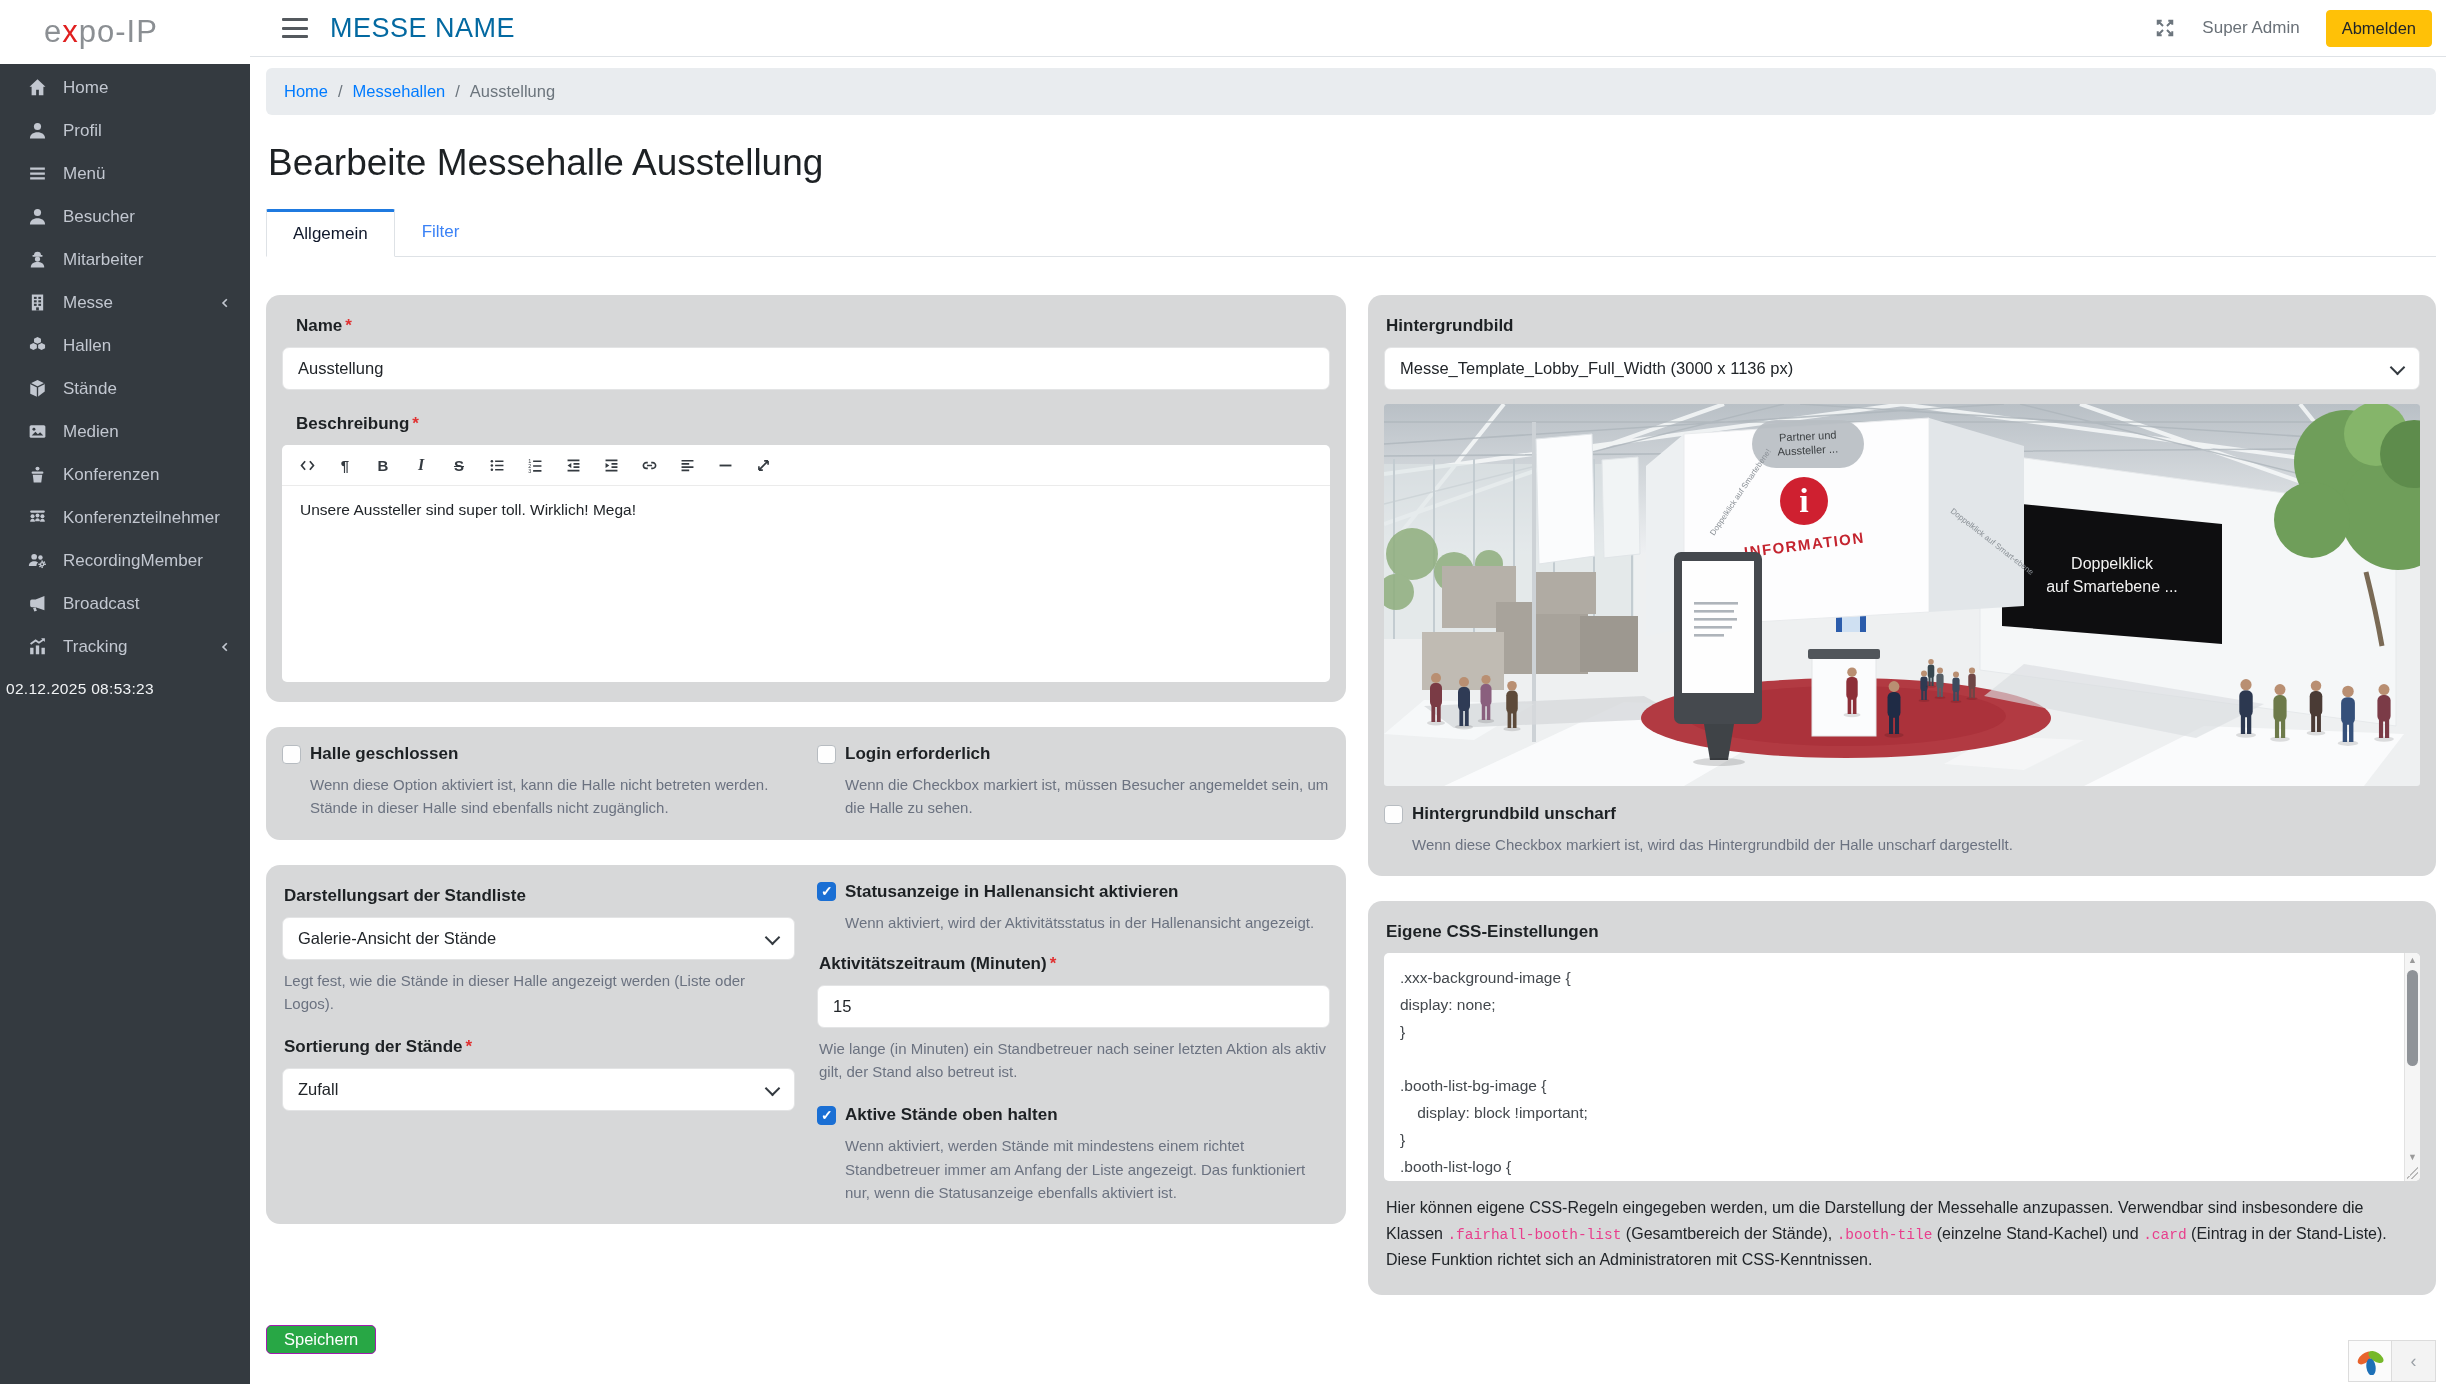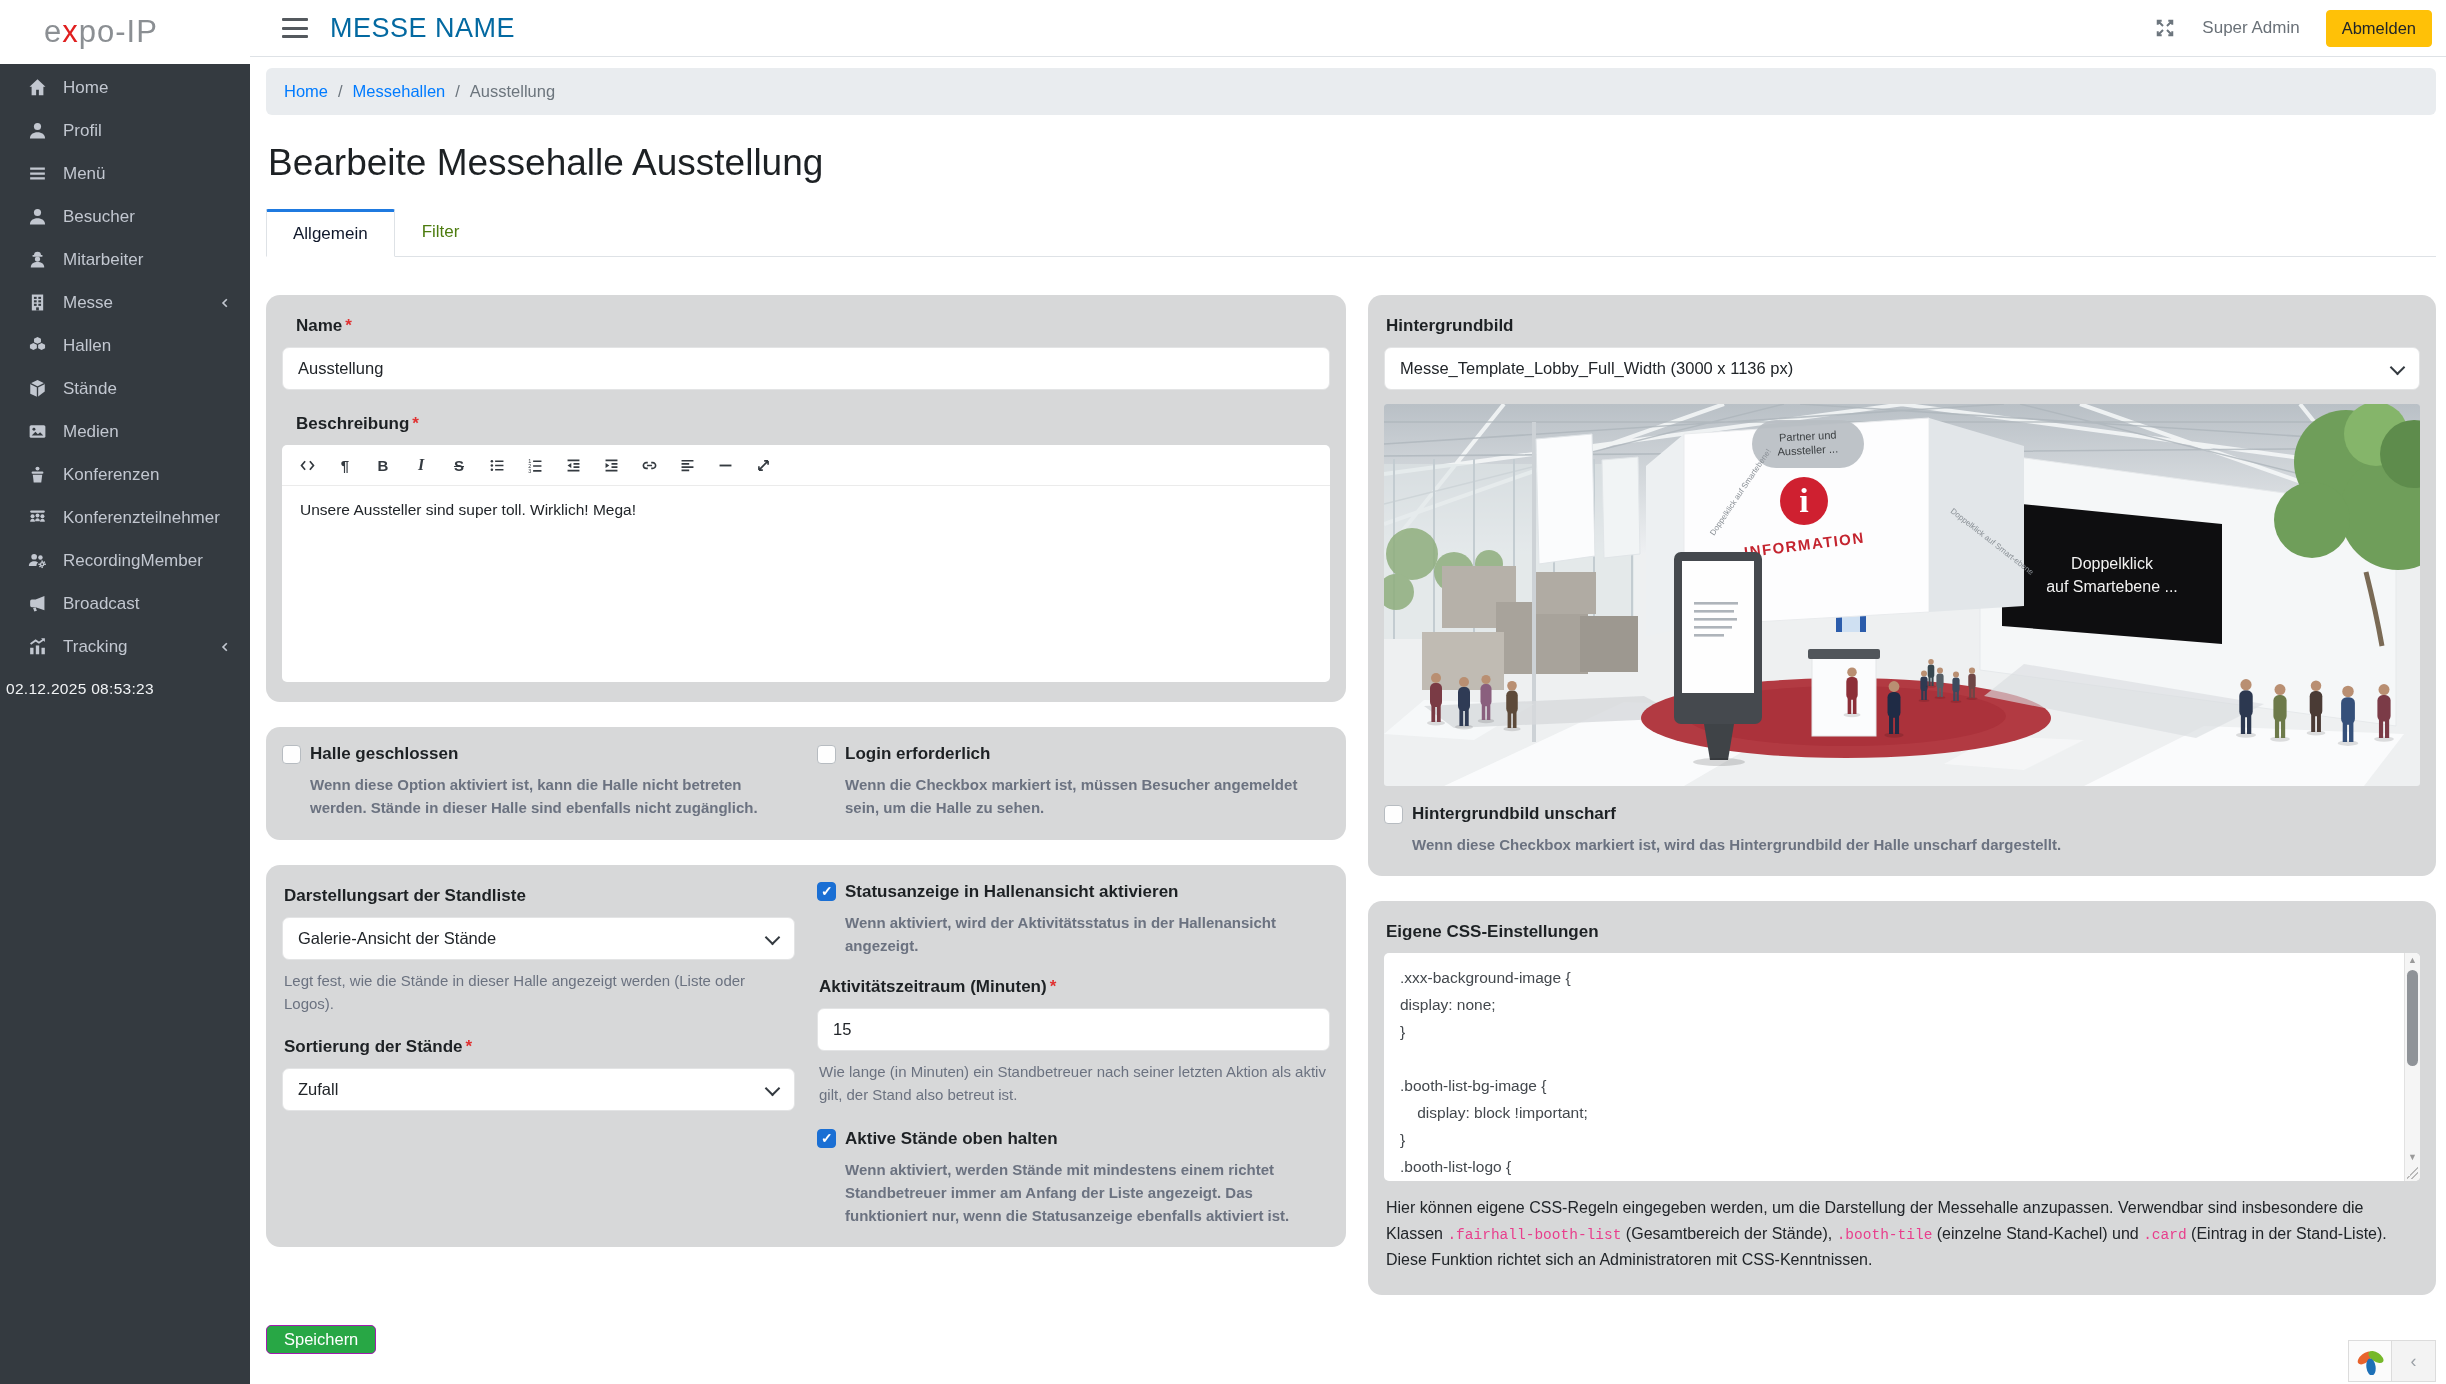--- a/index.html
+++ b/index.html
@@ -40,21 +40,21 @@
   .breadcrumb a { color:#007bff; text-decoration:none; cursor:pointer; }
   .breadcrumb .sep { color:#6c757d; }
   .breadcrumb .cur { color:#6c757d; }
 
   h1.page-title { font-size:37px; font-weight:500; color:#1d2124; margin:27px 0 25px 2px; }
 
   .tabs { display:flex; border-bottom:1px solid #dee2e6; }
   .tab { padding:12px 26px; font-size:17px; cursor:pointer; border:1px solid transparent; }
   .tab.active { background:#fff; border-color:#dee2e6; border-bottom-color:#fff; border-top:3px solid #1f7ae0;
                 color:#0f172a; border-radius:2px 2px 0 0; margin-bottom:-1px; }
-  .tab.link { color:#4d7c0f; }
+  .tab.link { color:#3b82f6; }
 
   .panel { padding:38px 0 0 0; }
   .grid { display:grid; grid-template-columns:1080px 1068px; gap:24px 22px; align-items:start; }
   .col { display:flex; flex-direction:column; gap:25px; }
 
   .card { background:#d7d8d9; border-radius:14px; padding:17px 16px 20px 16px; }
 
   label.f-label { display:block; font-weight:700; font-size:17px; color:#1d2124; margin:4px 0 11px 14px; }
   .req { color:#e03131; margin-left:3px; }
 
@@ -78,21 +78,21 @@
   .ed-btn .tI { font-family:"Liberation Serif", serif; font-style:italic; font-weight:700; font-size:16px; }
   .ed-btn .tS { text-decoration:line-through; font-weight:600; }
   .ed-body { height:196px; padding:15px 18px; font-size:15.5px; color:#212529; border-radius:0 0 5px 5px; }
 
   
   .chk-row { display:flex; align-items:center; gap:9px; cursor:pointer; }
   .chk { width:19px; height:19px; border-radius:4px; background:#fefefe; border:1px solid #b7bcc1; flex:0 0 19px; position:relative; }
   .chk.on { background:#1a6fd4; border-color:#1a6fd4; }
   .chk.on::after { content:"✓"; position:absolute; left:3px; top:0px; color:#fff; font-size:14px; font-weight:700; }
   .chk-label { font-weight:700; font-size:17px; color:#1d2124; }
-  .chk-help { margin-left:28px;font-weight:bold; }
+  .chk-help { margin-left:28px; }
 
   .two-col { display:grid; grid-template-columns:1fr 1fr; gap:22px; }
 
   
   .cssbox { position:relative; background:#fff; border-radius:5px; height:228px; overflow:hidden; margin-top:2px; }
   .csscode { white-space:pre; font-size:15.5px; line-height:27px; color:#43484d; padding:11px 30px 11px 16px; }
   .sbar { position:absolute; right:0; top:0; bottom:0; width:16px; background:#f5f5f5; border-left:1px solid #e2e2e2; }
   .sbar .arr { position:absolute; left:0; width:15px; height:15px; color:#9a9a9a; font-size:9px; text-align:center; line-height:15px; }
   .sbar .thumb { position:absolute; left:2px; top:17px; width:11px; height:96px; background:#8f9398; border-radius:6px; }
   .resize-h { position:absolute; right:2px; bottom:2px; width:12px; height:12px;

